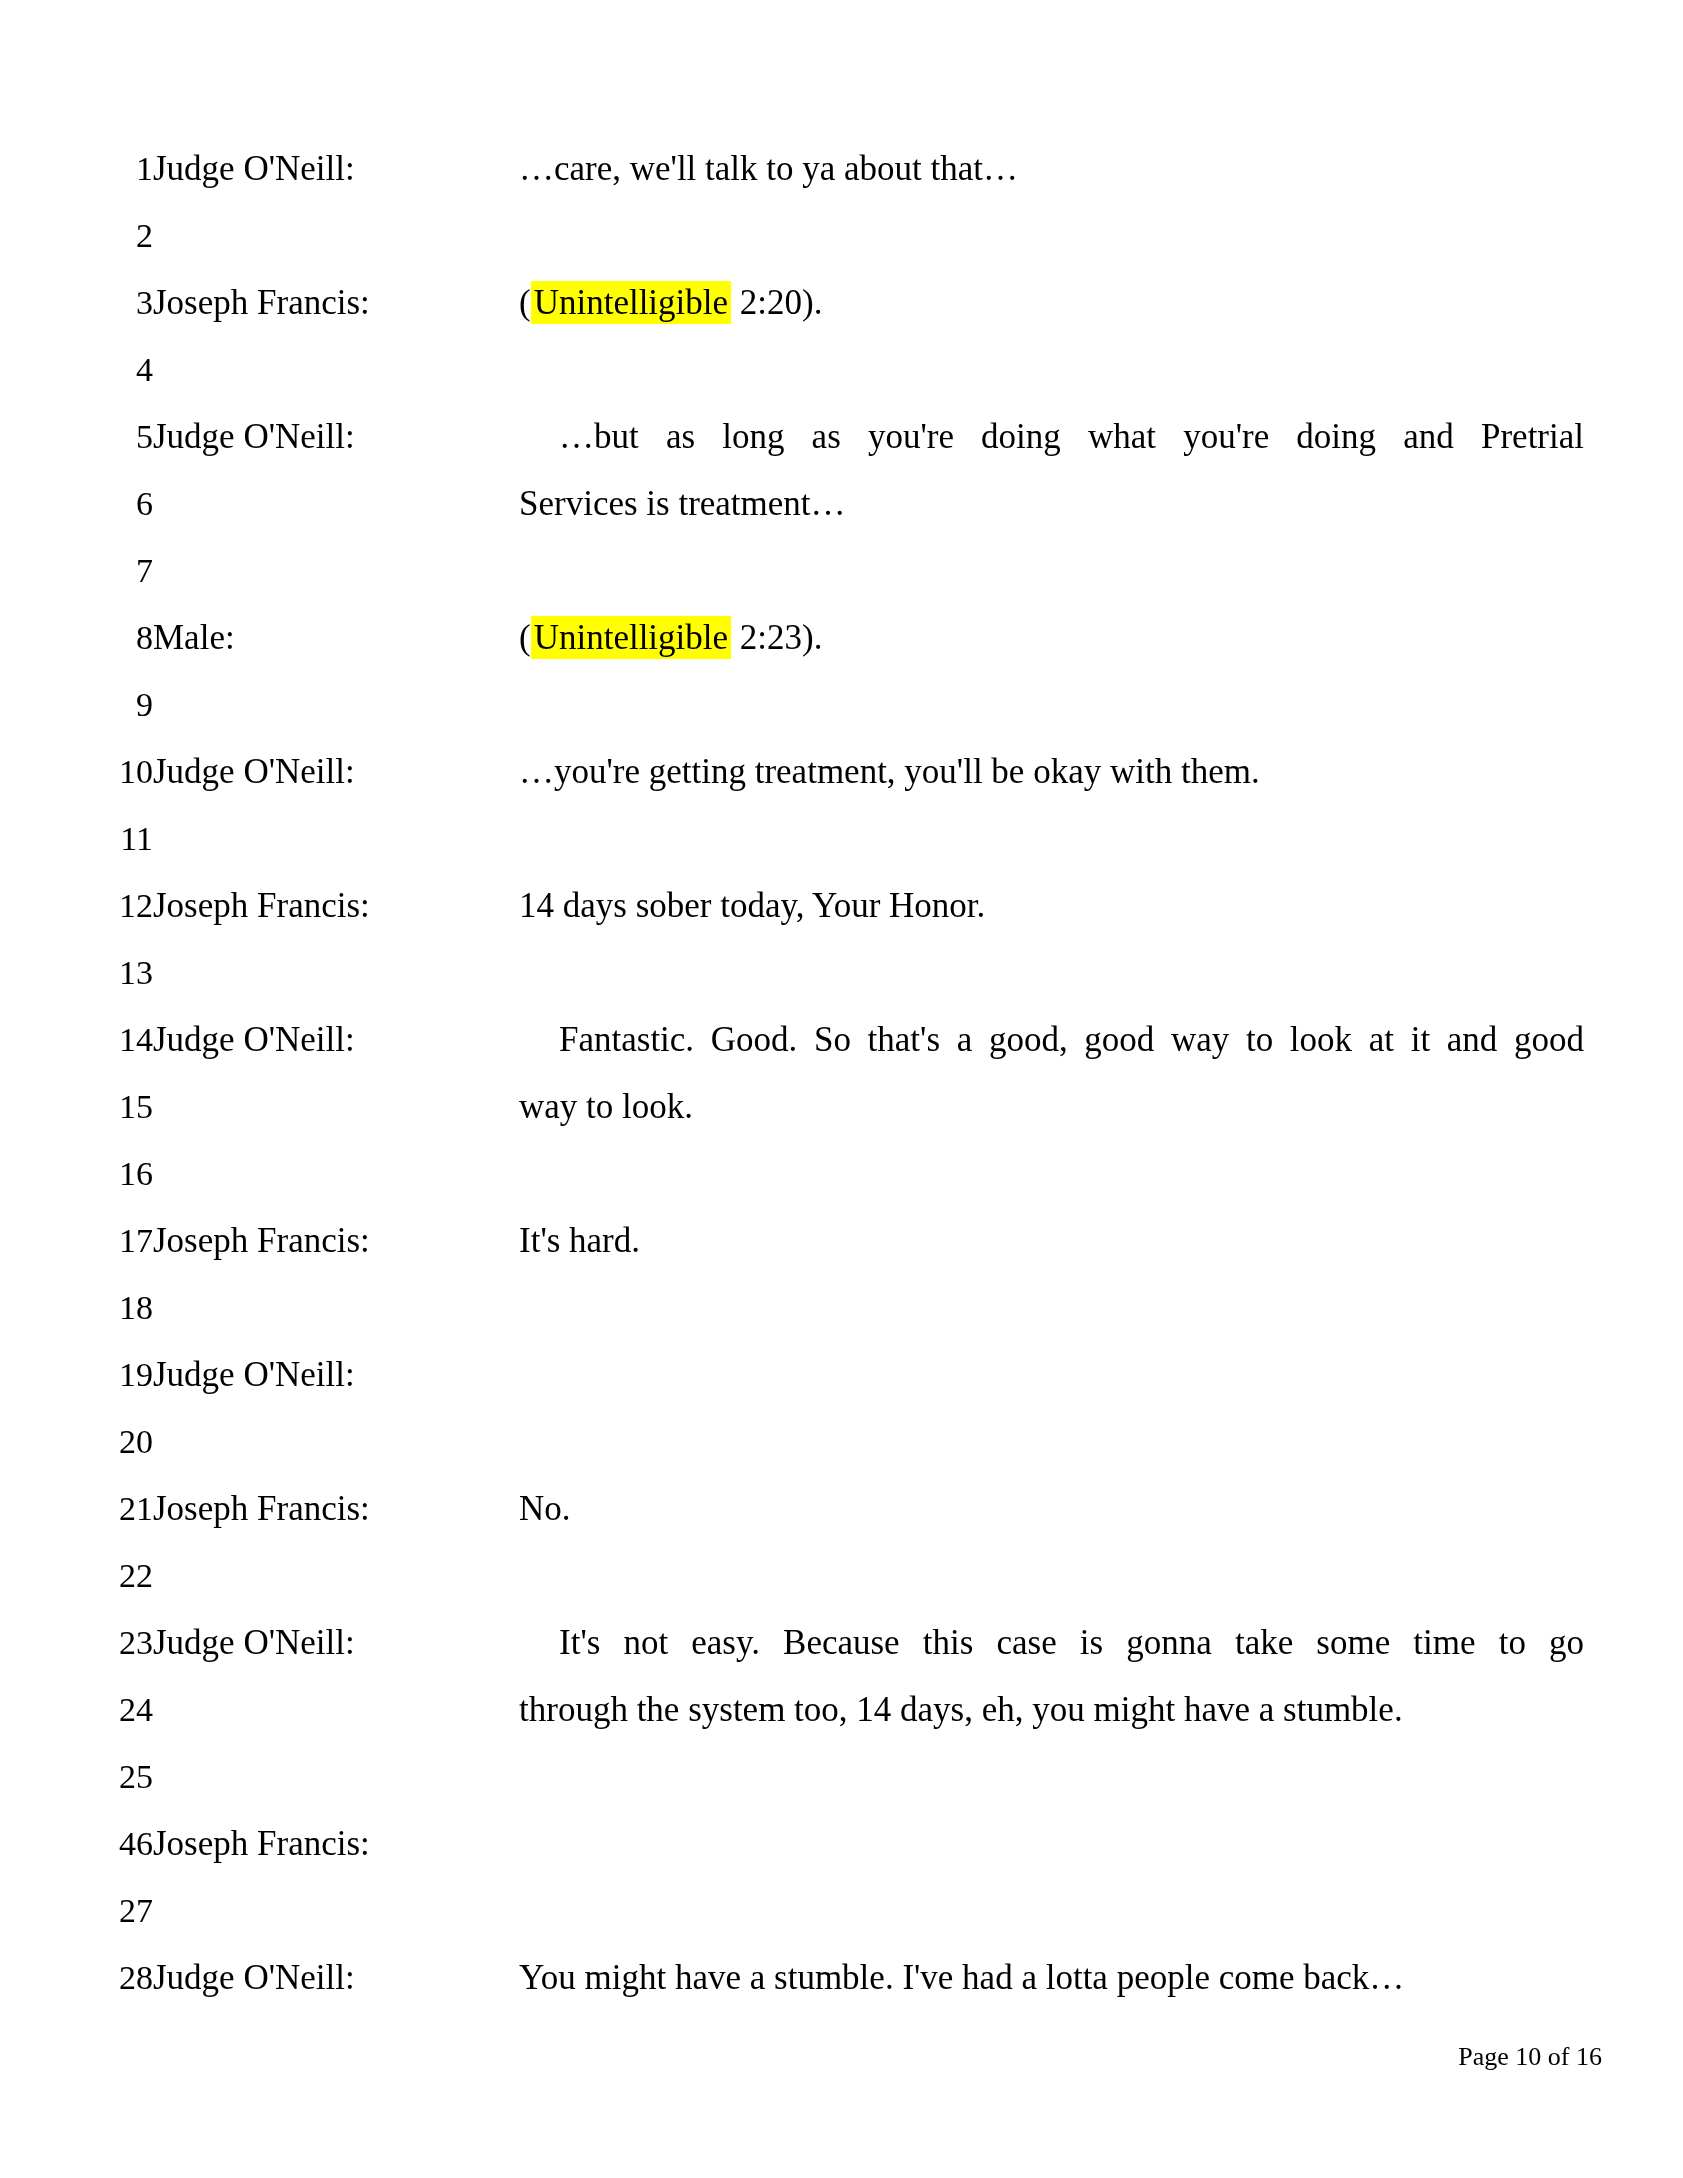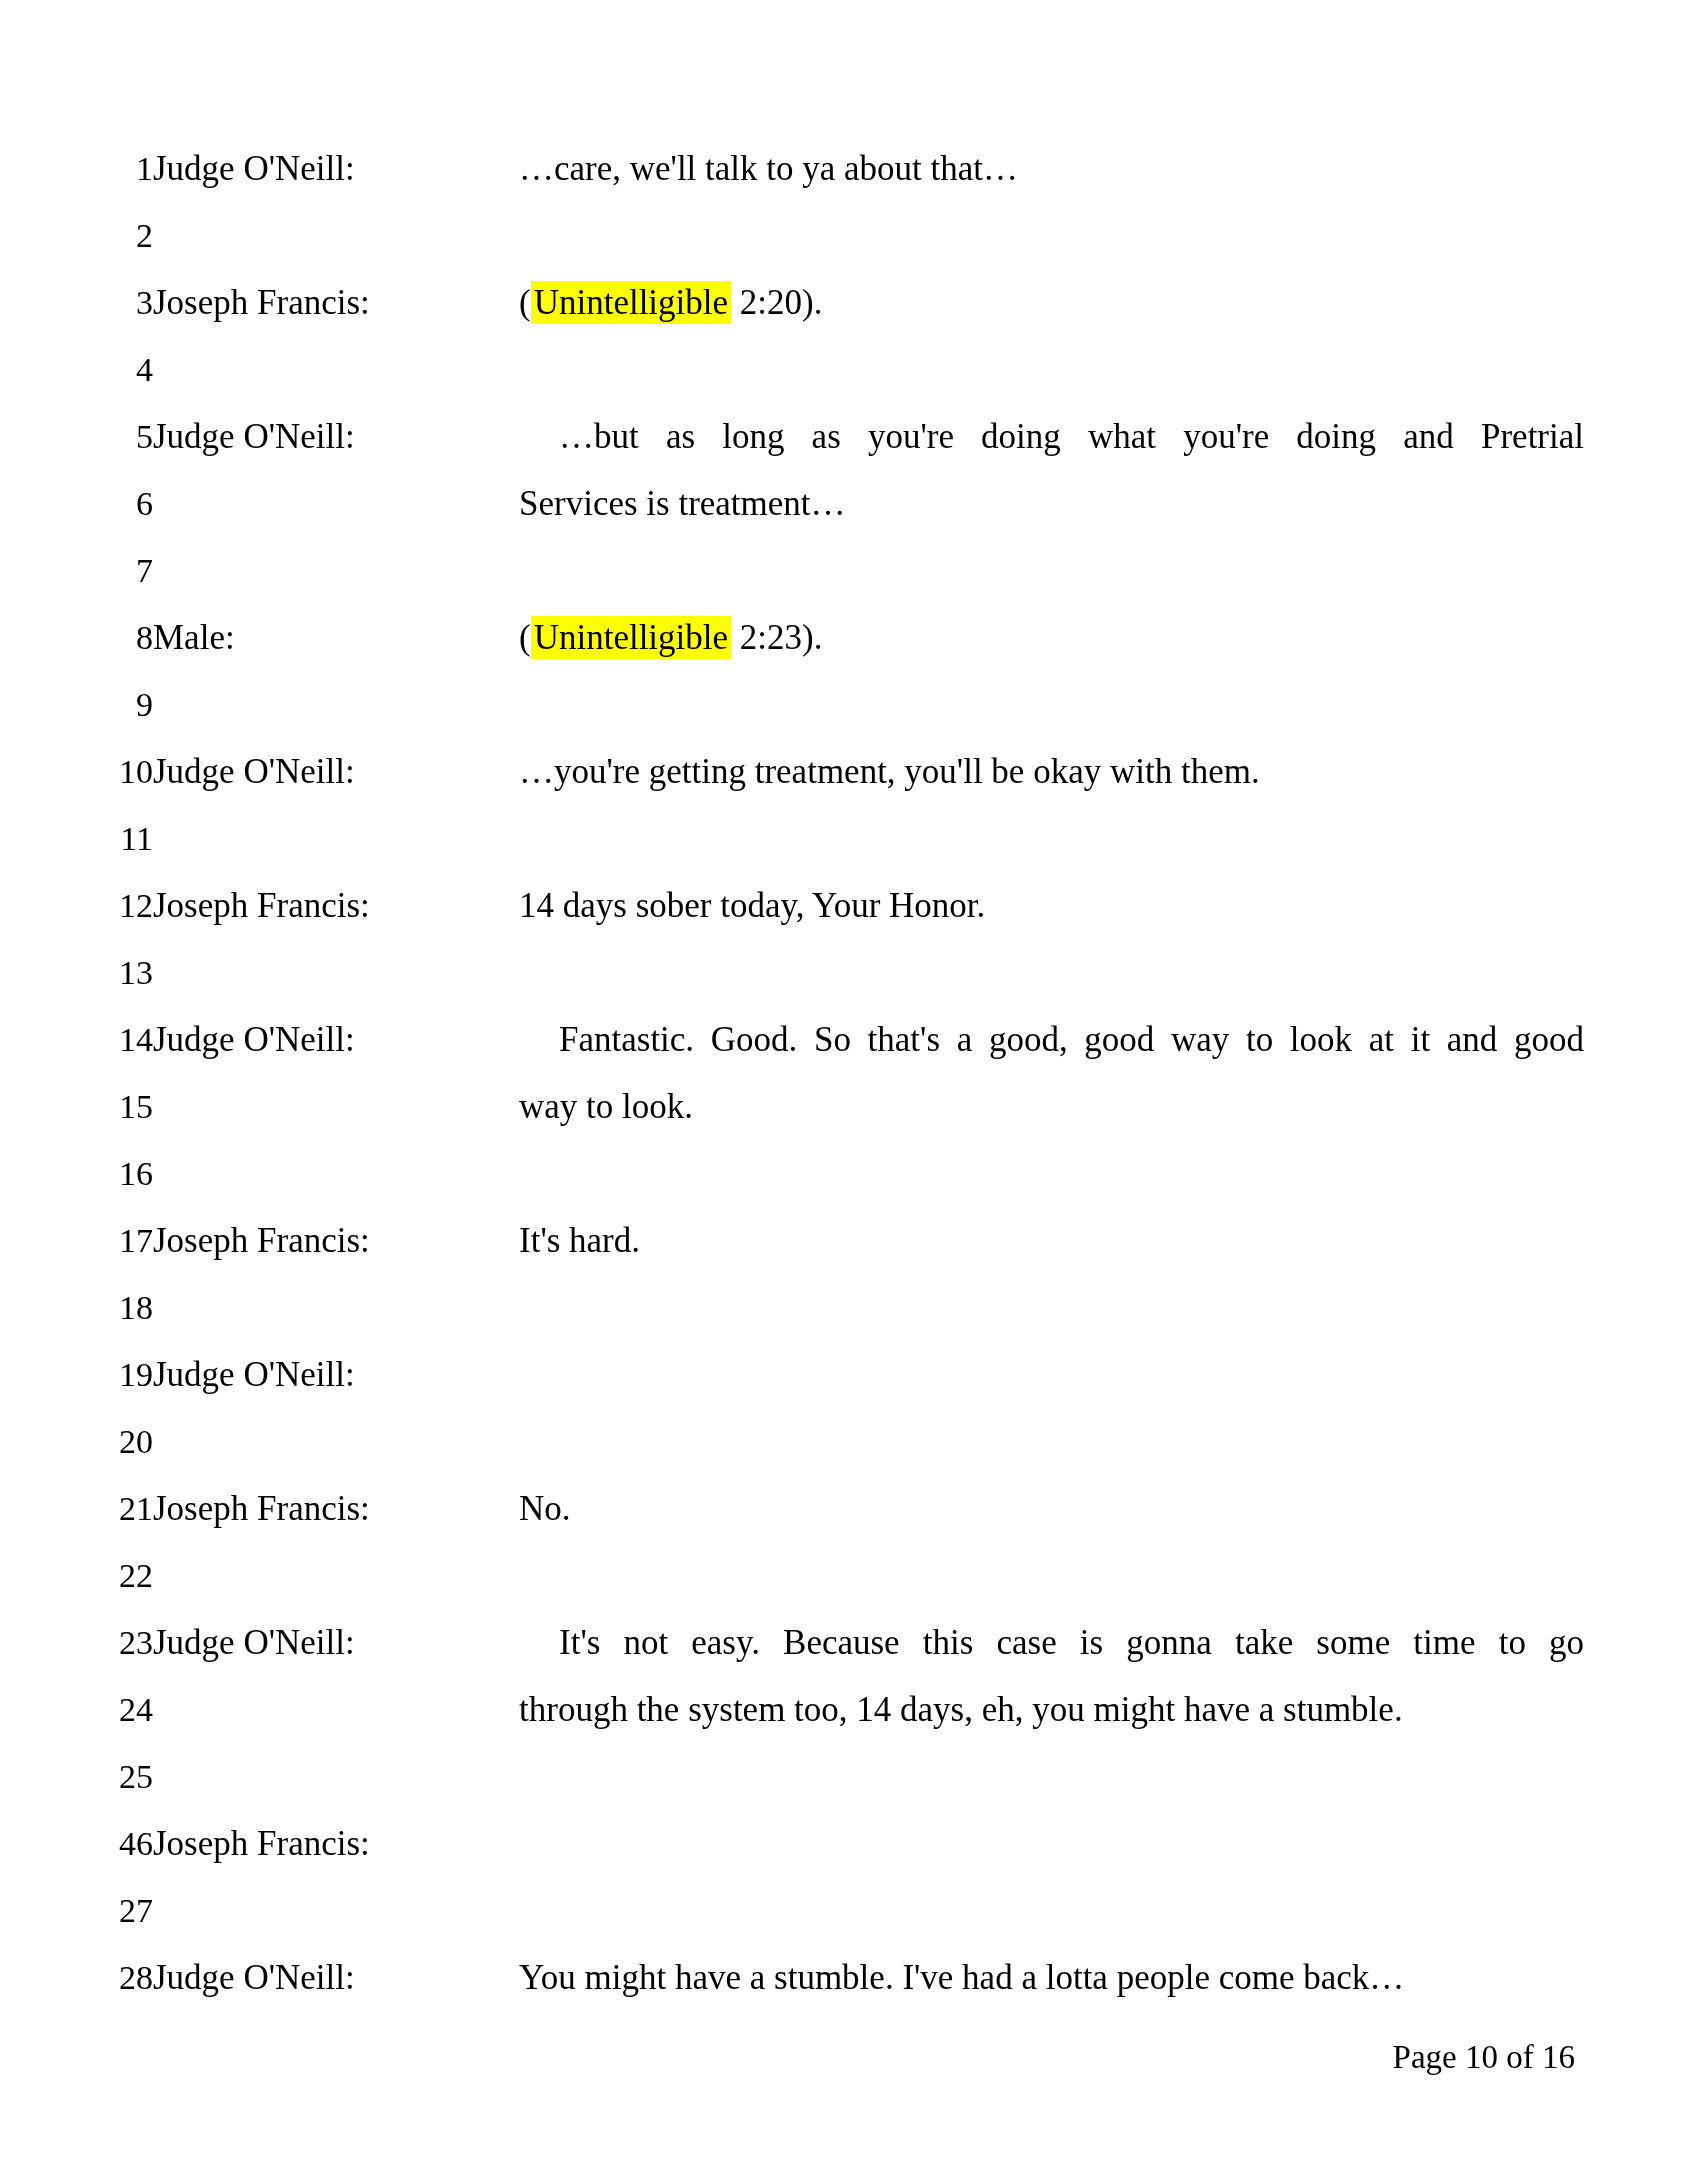--- a/index.html
+++ b/index.html
@@ -48,22 +48,22 @@
   }
   mark.hl {
     background: var(--hl, #ffff00);
     color: inherit;
     padding: 2px 3px;
     margin-top: 20px;
   }
   .footer {
     position: absolute;
     top: 2037px;
-    right: 108px;
-    font-size: 33px;
+    right: 81px;
+    font-size: 26px;
     line-height: 40px;
   }
 </style>
 </head>
 <body>
 
 <div class="sheet">
   <div class="transcript">
 
     <div class="row">

